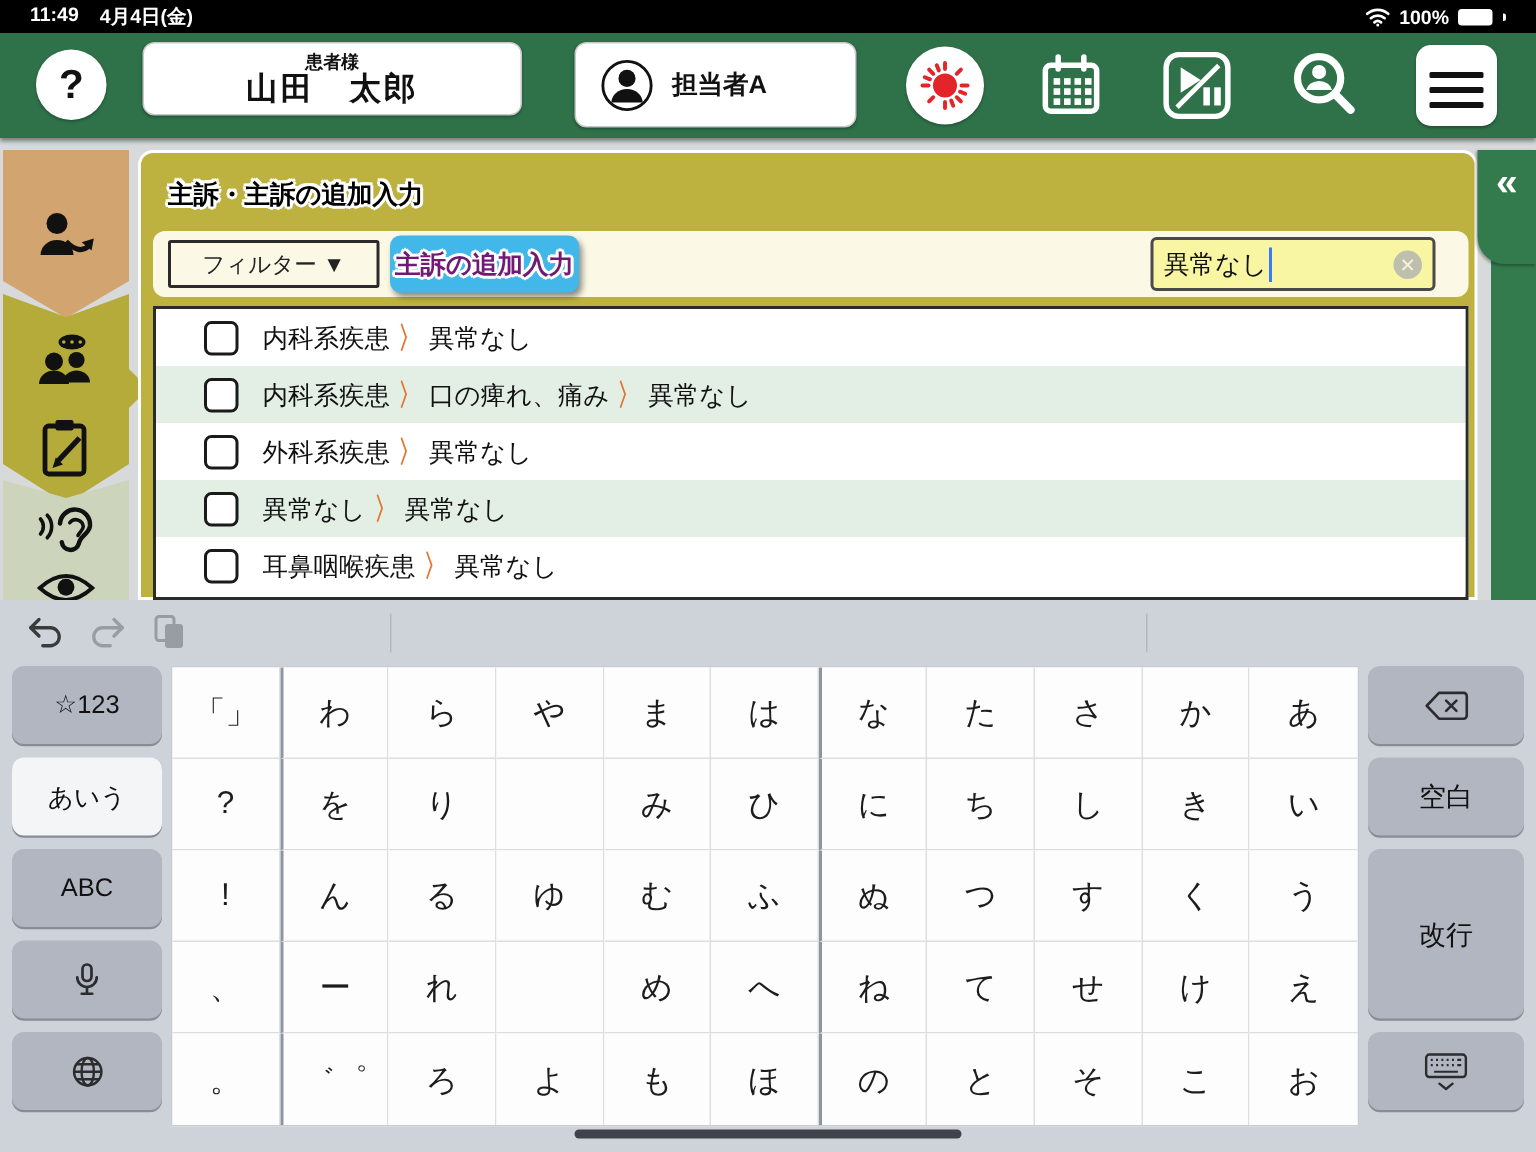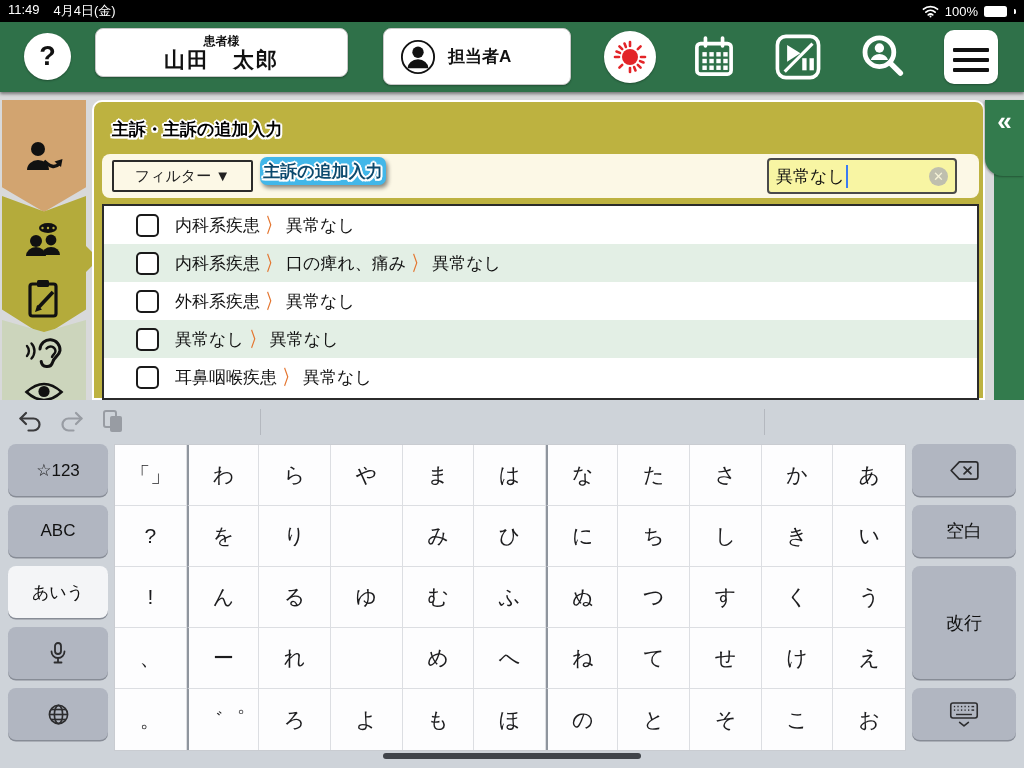--- a/index.html
+++ b/index.html
@@ -1,21 +1,21 @@
 <!DOCTYPE html>
 <html><head>
 <meta charset="utf-8">
 <style>
 *{margin:0;padding:0;box-sizing:border-box;}
 html,body{width:1024px;height:768px;}
 body{position:relative;overflow:hidden;background:#d8d9da;font-family:"Liberation Sans","DejaVu Sans",sans-serif;color:#111;}
 
 
 .status{position:absolute;top:0;left:0;width:1024px;height:22px;background:#000;color:#fff;
- display:flex;justify-content:space-between;align-items:center;padding:0 8px;font-size:13px;font-weight:normal;}
+ display:flex;justify-content:space-between;align-items:center;padding:0 20px;font-size:13px;font-weight:bold;}
 .status-left{display:flex;gap:14px;}
 .status-right{display:flex;align-items:center;gap:6px;}
 .batt{width:23px;height:11px;background:#fff;border-radius:2.5px;}
 .batt-tip{width:2px;height:5px;background:#fff;border-radius:0 1.5px 1.5px 0;margin-left:1px;}
 
 
 .header{position:absolute;top:22px;left:0;width:1024px;height:70px;background:#2f7149;box-shadow:0 2px 3px rgba(0,0,0,.45);z-index:3;}
 .circle-btn{position:absolute;background:#fff;border-radius:50%;display:flex;align-items:center;justify-content:center;box-shadow:0 1px 2px rgba(0,0,0,.3);}
 .help-btn{left:24px;top:11px;width:47px;height:47px;font-size:27px;font-weight:bold;color:#111;}
 .patient-box{position:absolute;left:95px;top:6px;width:253px;height:49px;background:#fff;border:1px solid #c8c8c8;border-radius:8px;
@@ -42,22 +42,22 @@
 .seg-3{top:320px;height:80px;background:#ccd5bc;clip-path:polygon(0 0,50% 15%,100% 0,100% 100%,0 100%);}
 .seg-icon{position:absolute;left:50%;transform:translateX(-50%);}
 
 
 .panel{position:absolute;left:92px;top:100px;width:893px;height:300px;background:#bdb240;border:2px solid #fff;border-radius:10px 10px 0 0;z-index:1;}
 .panel-title{position:absolute;left:18px;top:16px;font-size:17px;font-weight:bold;color:#000;
  text-shadow:-1.5px -1.5px 0 #fff,1.5px -1.5px 0 #fff,-1.5px 1.5px 0 #fff,1.5px 1.5px 0 #fff,0 -2px 0 #fff,0 2px 0 #fff,-2px 0 0 #fff,2px 0 0 #fff;}
 .toolbar{position:absolute;left:8px;top:52px;width:877px;height:44px;background:#fcf8e6;border-radius:8px;text-align:center;}
 .filter-btn{position:absolute;left:10px;top:6px;width:141px;height:32px;border:2px solid #2b2b2b;border-radius:2px;
  display:flex;align-items:center;justify-content:center;font-size:15px;color:#222;background:#fcf8e6;}
-.add-btn{position:absolute;left:158px;top:3px;width:126px;height:28px;background:#42b7e9;border-radius:7px;
- display:flex;align-items:center;justify-content:center;font-size:17px;font-weight:bold;color:#0c4a6e;
+.add-btn{position:absolute;left:158px;top:3px;width:126px;height:38px;background:#42b7e9;border-radius:7px;
+ display:flex;align-items:center;justify-content:center;font-size:17px;font-weight:bold;color:#701a75;
  box-shadow:2px 3px 4px rgba(0,0,0,.45);
  text-shadow:-1.5px -1.5px 0 #fff,1.5px -1.5px 0 #fff,-1.5px 1.5px 0 #fff,1.5px 1.5px 0 #fff,0 -2px 0 #fff,0 2px 0 #fff,-2px 0 0 #fff,2px 0 0 #fff;}
 .search-box{position:absolute;right:22px;top:4px;width:190px;height:36px;background:#f8f5a3;border:2px solid #4a4a4a;border-radius:4px;
  display:flex;align-items:center;padding:0 7px;font-size:17px;}
 .caret{width:2px;height:23px;background:#3a7bf2;margin-left:1px;}
 .clear-btn{margin-left:auto;width:19px;height:19px;border-radius:50%;background:#bfbfae;color:#f6f3d8;
  display:flex;align-items:center;justify-content:center;font-size:13px;font-weight:bold;line-height:1;}
 .list{position:absolute;left:8px;top:102px;width:877px;height:196px;background:#fff;border:2px solid #2b2b2b;overflow:hidden;}
 .list-row{height:38px;display:flex;align-items:center;padding-left:32px;font-size:17px;background:#fff;}
 .list-row.alt{background:#e3efe5;}
@@ -332,22 +332,22 @@
       <svg width="26" height="26" viewBox="0 0 26 26">
         <rect x="4" y="2" width="12" height="16" rx="2" fill="none" stroke="#989ca3" stroke-width="2"></rect>
         <rect x="10" y="7" width="12" height="16" rx="2" fill="#989ca3"></rect>
       </svg>
     </span>
     <span class="kb-divider" style="left:260px"></span>
     <span class="kb-divider" style="left:764px"></span>
   </div>
   <div class="kb-left">
       <div class="kb-key">☆123</div>
+      <div class="kb-key active">あいう</div>
       <div class="kb-key">ABC</div>
-      <div class="kb-key active">あいう</div>
       <div class="kb-key">
         <span>
           <svg width="22" height="24" viewBox="0 0 22 24">
             <rect x="8" y="2" width="6" height="11" rx="3" fill="none" stroke="#2c2c2e" stroke-width="1.8"></rect>
             <path d="M4.5 10.5 a6.5 6.5 0 0 0 13 0" fill="none" stroke="#2c2c2e" stroke-width="1.8" stroke-linecap="round"></path>
             <line x1="11" y1="17" x2="11" y2="21" stroke="#2c2c2e" stroke-width="1.8"></line>
             <line x1="7.5" y1="21.5" x2="14.5" y2="21.5" stroke="#2c2c2e" stroke-width="1.8" stroke-linecap="round"></line>
           </svg>
         </span>
       </div>

